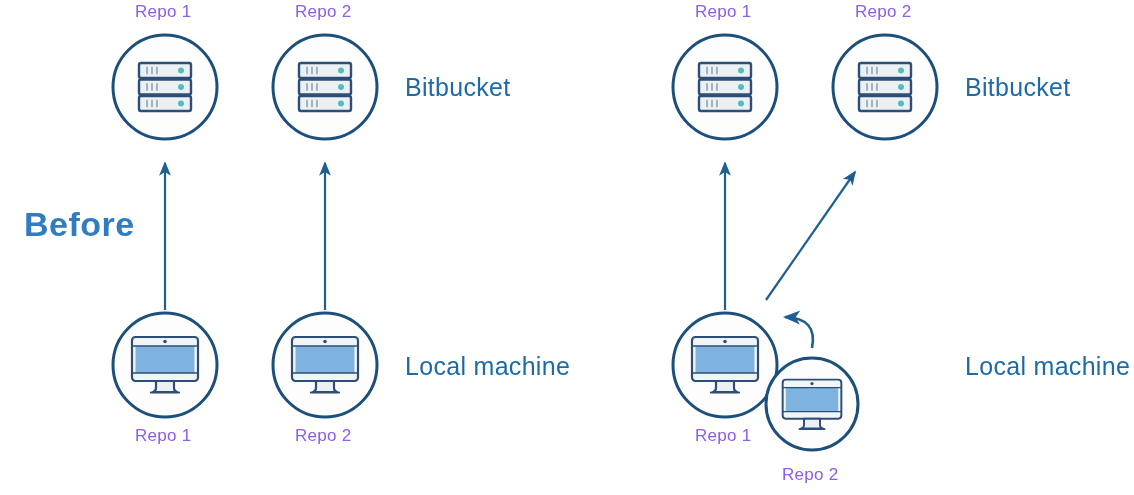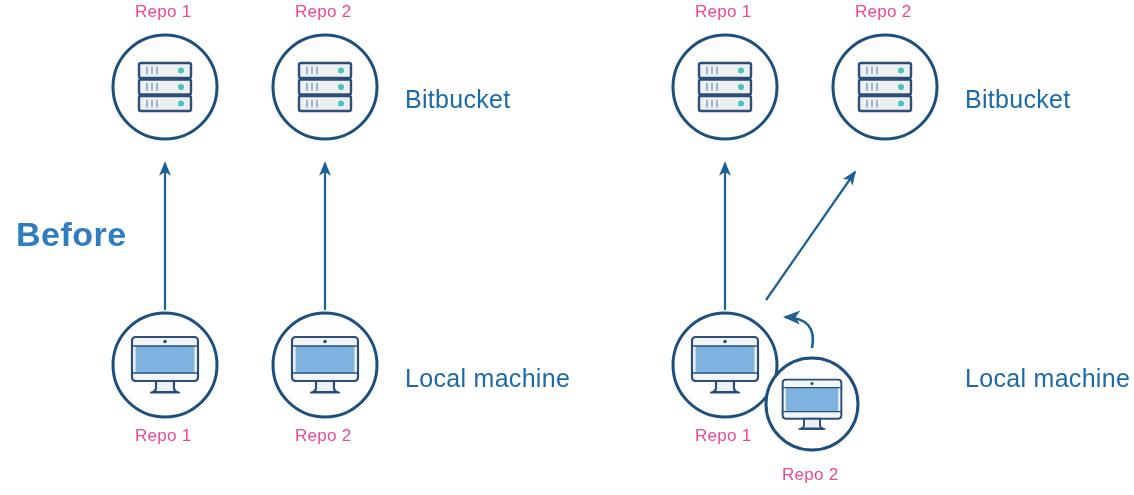--- a/index.html
+++ b/index.html
@@ -23,29 +23,28 @@
     height: 495px;
   }
   .txt {
     position: absolute;
     white-space: nowrap;
     font-family: "Liberation Sans", sans-serif;
   }
   .label-small {
     font-size: 17px;
     font-weight: 400;
-    color: #ec4899;
+    color: #8b5cf6;
     letter-spacing: 0.3px;
   }
   .label-side {
     font-size: 25px;
     font-weight: 400;
     color: #1c6ba8;
     letter-spacing: 0.3px;
-    margin-top: 12px;
   }
   .section-title {
     font-size: 34px;
     font-weight: 700;
     letter-spacing: 0.5px;
   }
   .title-before { color: #2f7dc0; }
   .title-after  { color: #1d4d7a; }
 </style>
 </head>
@@ -135,21 +134,21 @@
     <g>
       <circle cx="725" cy="365" r="52" fill="#fdfdfd" stroke="#1d4f7c" stroke-width="3"></circle>
       <use href="#sym-monitor" x="689" y="333" width="72" height="64"></use>
     </g>
     <g>
       <circle cx="812" cy="404" r="46" fill="#fdfdfd" stroke="#1d4f7c" stroke-width="3"></circle>
       <use href="#sym-monitor" x="780" y="376" width="64" height="57"></use>
     </g>
   </svg>
 
-  <div class="txt section-title title-before" style="left:16px; top:205px;margin-top:10px;">Before</div>
+  <div class="txt section-title title-before" style="left:24px; top:205px;">Before</div>
 
   <div class="txt label-small" style="left:135px; top:2px;">Repo 1</div>
 
   <div class="txt label-small" style="left:295px; top:2px;">Repo 2</div>
 
   <div class="txt label-side" style="left:405px; top:73px;">Bitbucket</div>
 
   <div class="txt label-side" style="left:405px; top:352px;">Local machine</div>
 
   <div class="txt label-small" style="left:135px; top:426px;">Repo 1</div>

